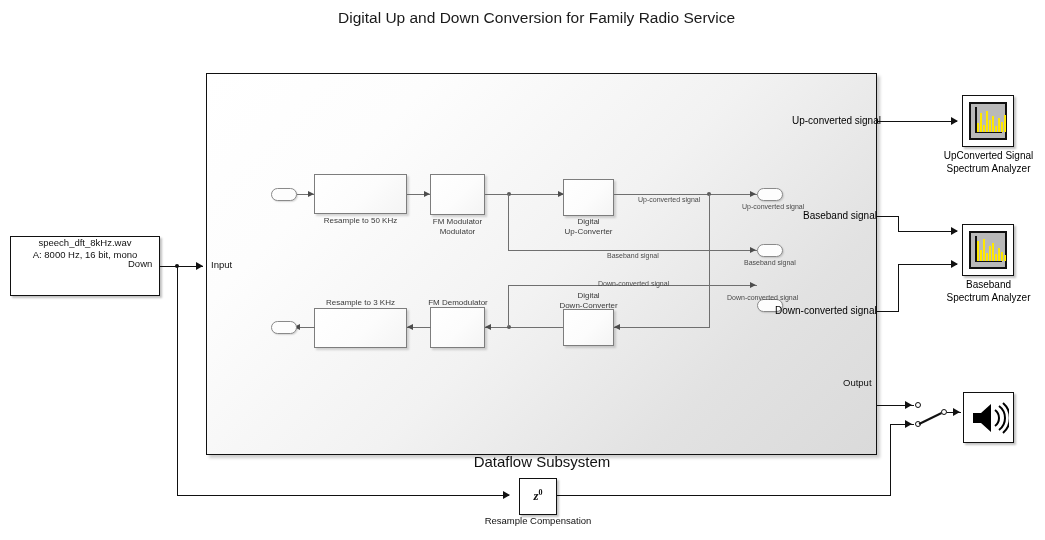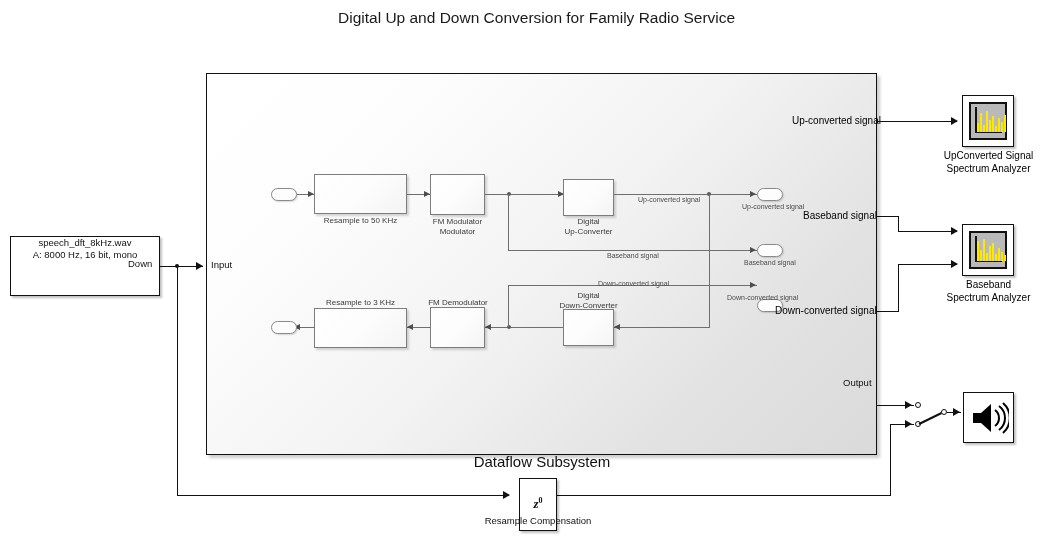--- a/index.html
+++ b/index.html
@@ -63,21 +63,21 @@
   .scope-axis-x{position:absolute;left:4px;right:3px;bottom:5px;height:1.5px;background:#111;}
   .bars{position:absolute;left:6px;bottom:6.5px;display:flex;align-items:flex-end;gap:1px;height:22px;}
   .bars i{display:block;width:2px;background:#ffe800;}
 
   
   #speakerblock{left:963px;top:392px;width:51px;height:51px;border:1.4px solid #111;background:#fff;
                 box-shadow:2px 2px 2px rgba(0,0,0,.25);box-sizing:border-box;
                 display:flex;align-items:center;justify-content:center;}
 
   
-  #latencyblock{left:519px;top:478px;width:38px;height:53px;font-weight:bold;}
+  #latencyblock{left:519px;top:478px;width:38px;height:37px;font-weight:bold;}
   .zlabel{font-size:13px;font-style:italic;font-family:"Liberation Serif","DejaVu Serif",serif;color:#111;}
   .zlabel sup{font-size:8px;font-style:normal;}
 
   
   .swnode{width:6px;height:6px;border:1.2px solid #111;border-radius:50%;background:#fff;box-sizing:border-box;}
   .swbar{height:1.6px;background:#111;transform-origin:0 50%;}
 </style>
 </head>
 <body>
 

